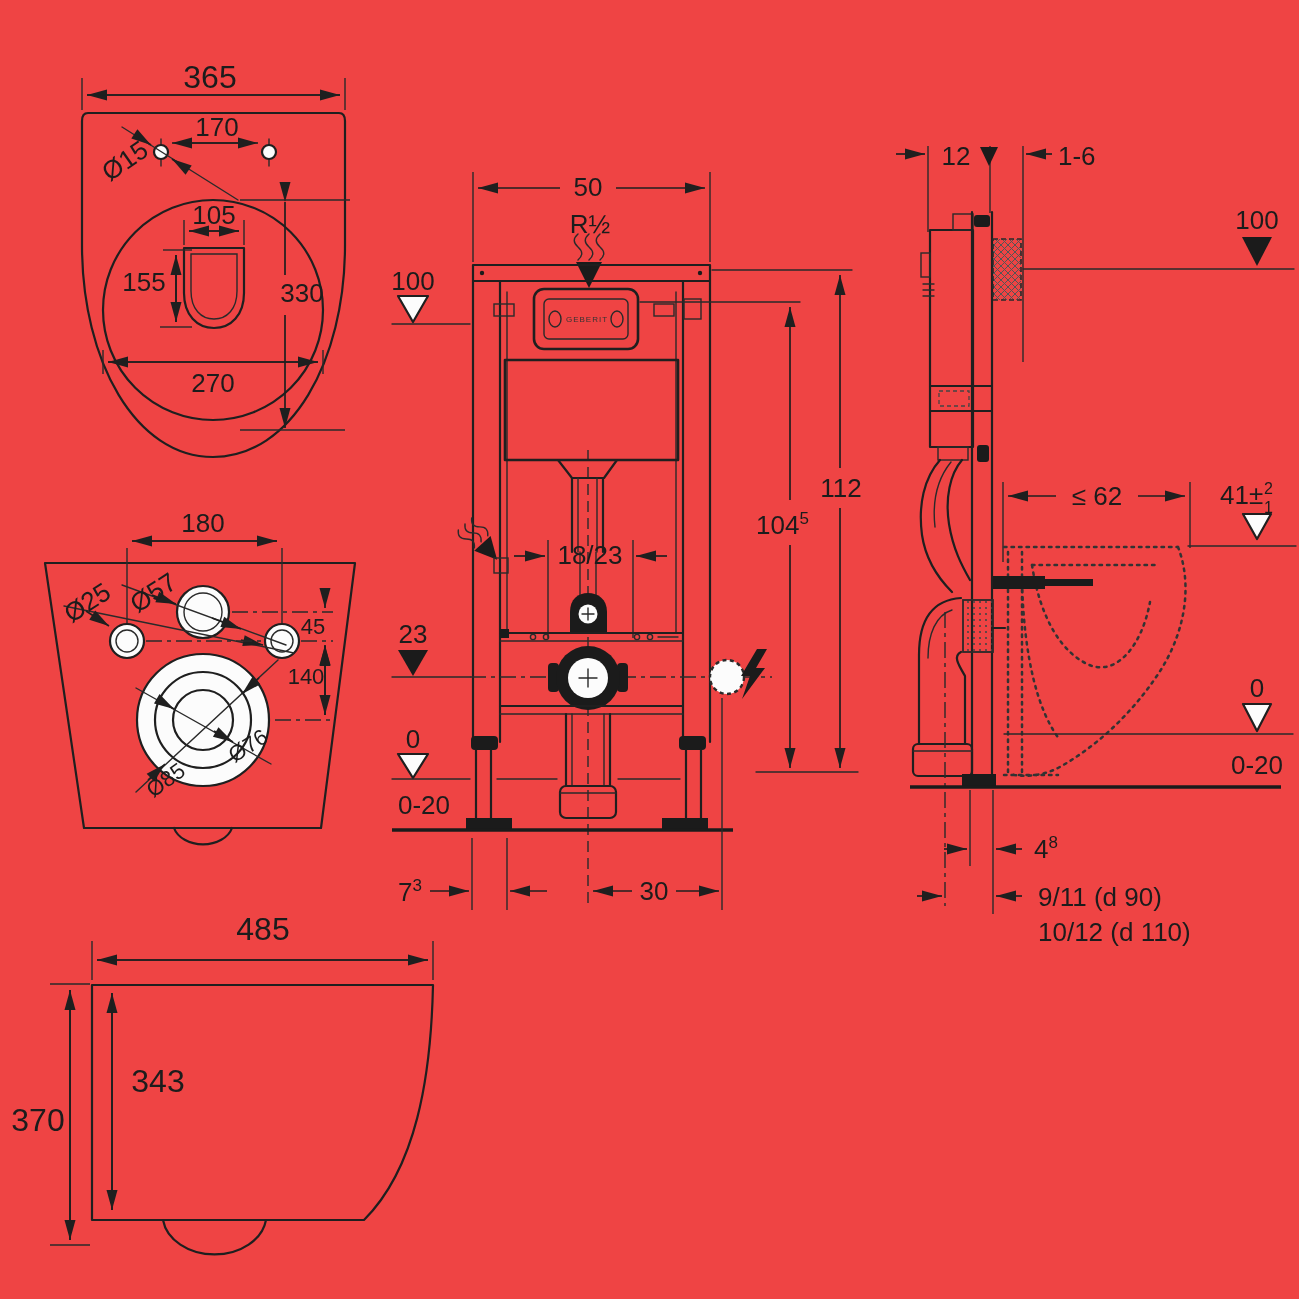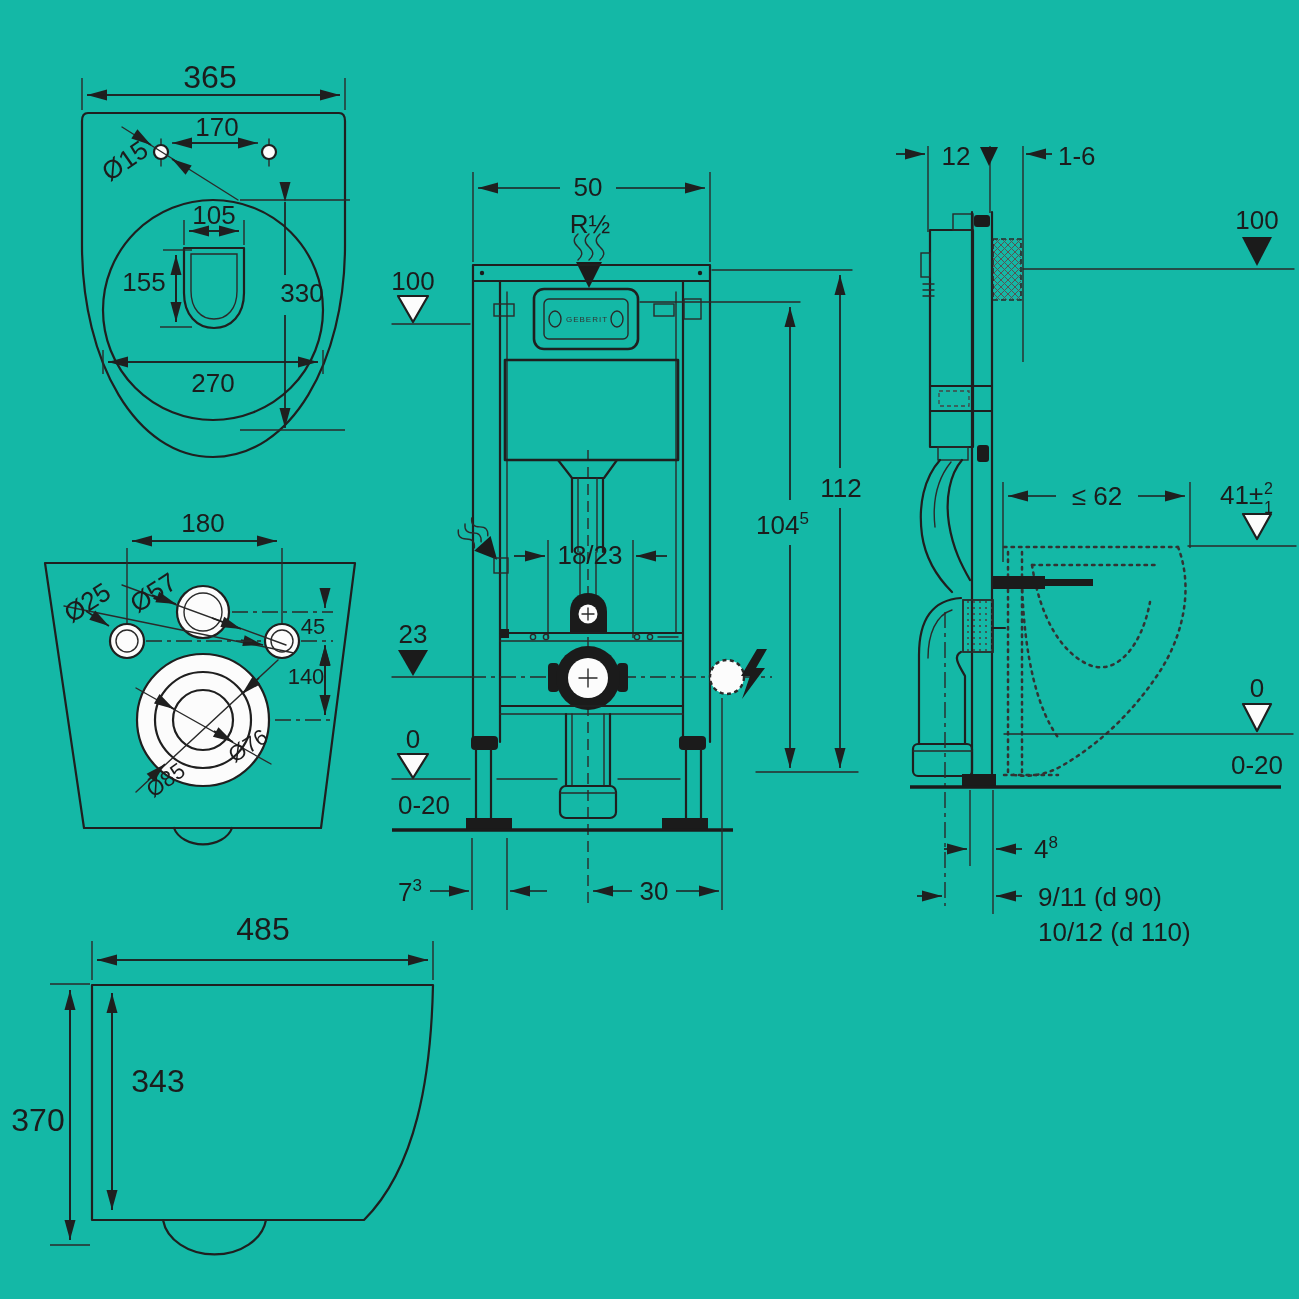--- a/index.html
+++ b/index.html
@@ -1,16 +1,16 @@
 <!DOCTYPE html>
 <html><head>
 <meta charset="utf-8">
 <style>
   html,body{margin:0;padding:0;background:#ffffff;}
-  .stage{width:1299px;height:1299px;background:#14b8a6;position:relative;overflow:hidden;text-align:center;}
+  .stage{width:1299px;height:1299px;background:#ef4444;position:relative;overflow:hidden;text-align:center;}
   svg{display:block;}
   
   .s    {stroke:#1f1f1f;fill:none;stroke-width:2.2;stroke-linecap:round;stroke-linejoin:round;}
   .sw25 {stroke-width:2.6;}
   .thin {stroke:#2a2a2a;fill:none;stroke-width:1.4;stroke-linecap:round;}
   .diml {stroke:#1f1f1f;fill:none;stroke-width:1.7;}
   .ext  {stroke:#2a2a2a;fill:none;stroke-width:1.4;}
   .cl   {stroke:#2a2a2a;fill:none;stroke-width:1.4;stroke-dasharray:16 5 4 5;}
   .dashv{stroke:#2a2a2a;fill:none;stroke-width:1.4;stroke-dasharray:11 6;}
   .dout {stroke:#333;fill:none;stroke-width:2.5;stroke-dasharray:2.5 5;stroke-linecap:round;}

